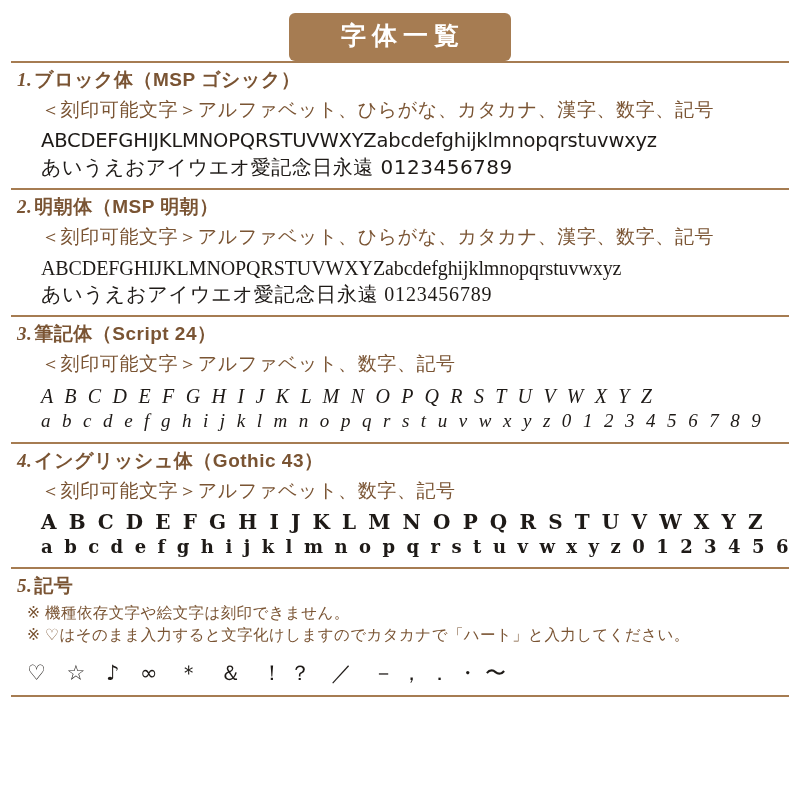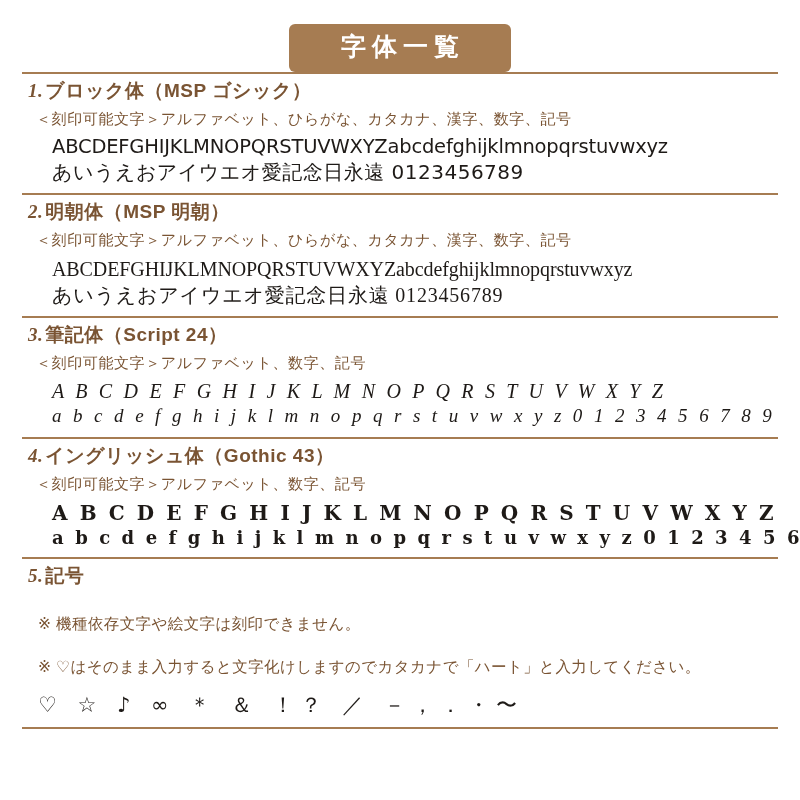--- a/index.html
+++ b/index.html
@@ -13,21 +13,21 @@
     font-family: "Liberation Sans", "DejaVu Sans", sans-serif;
     color: #3a2f27;
     overflow: hidden;
   }
 
   .page {
     position: relative;
     width: 800px;
     height: 800px;
     box-sizing: border-box;
-    padding: 12px;
+    padding: 1px;
   }
 
   
   .header {
     display: flex;
     justify-content: center;
     align-items: flex-start;
     padding-top: 12px;
   }
   .title-badge {
@@ -72,23 +72,23 @@
   .section-name {
     font-family: "Liberation Sans", "DejaVu Sans", sans-serif;
   }
 
   .section-body {
     padding: 0 8px 8px 10px;
   }
 
   .avail {
     color: #7a5433;
-    font-size: 15px;
+    font-size: 19px;
     letter-spacing: 0.6px;
-    margin: 2px 0 6px 4px;
+    margin: 2px 0 6px 20px;
     line-height: 1.3;
   }
 
   .glyph-line {
     color: #1e1a17;
     white-space: nowrap;
     line-height: 1.3;
     margin-left: 20px;
   }
 
@@ -121,21 +121,21 @@
     font-size: 20px;
     letter-spacing: 2.6px;
   }
   .f-gothic.lower { font-size: 18px; letter-spacing: 2.6px; }
 
   
   .note {
     color: #7a5433;
     font-size: 15.5px;
     letter-spacing: 0.4px;
-    margin: 21px 0 0 6px;
+    margin: 0 0 0 6px;
     line-height: 1.45;
   }
   .symbols {
     color: #1e1a17;
     font-family: "DejaVu Sans", sans-serif;
     font-size: 21px;
     letter-spacing: 7px;
     margin: 12px 0 0 6px;
   }
 </style>

